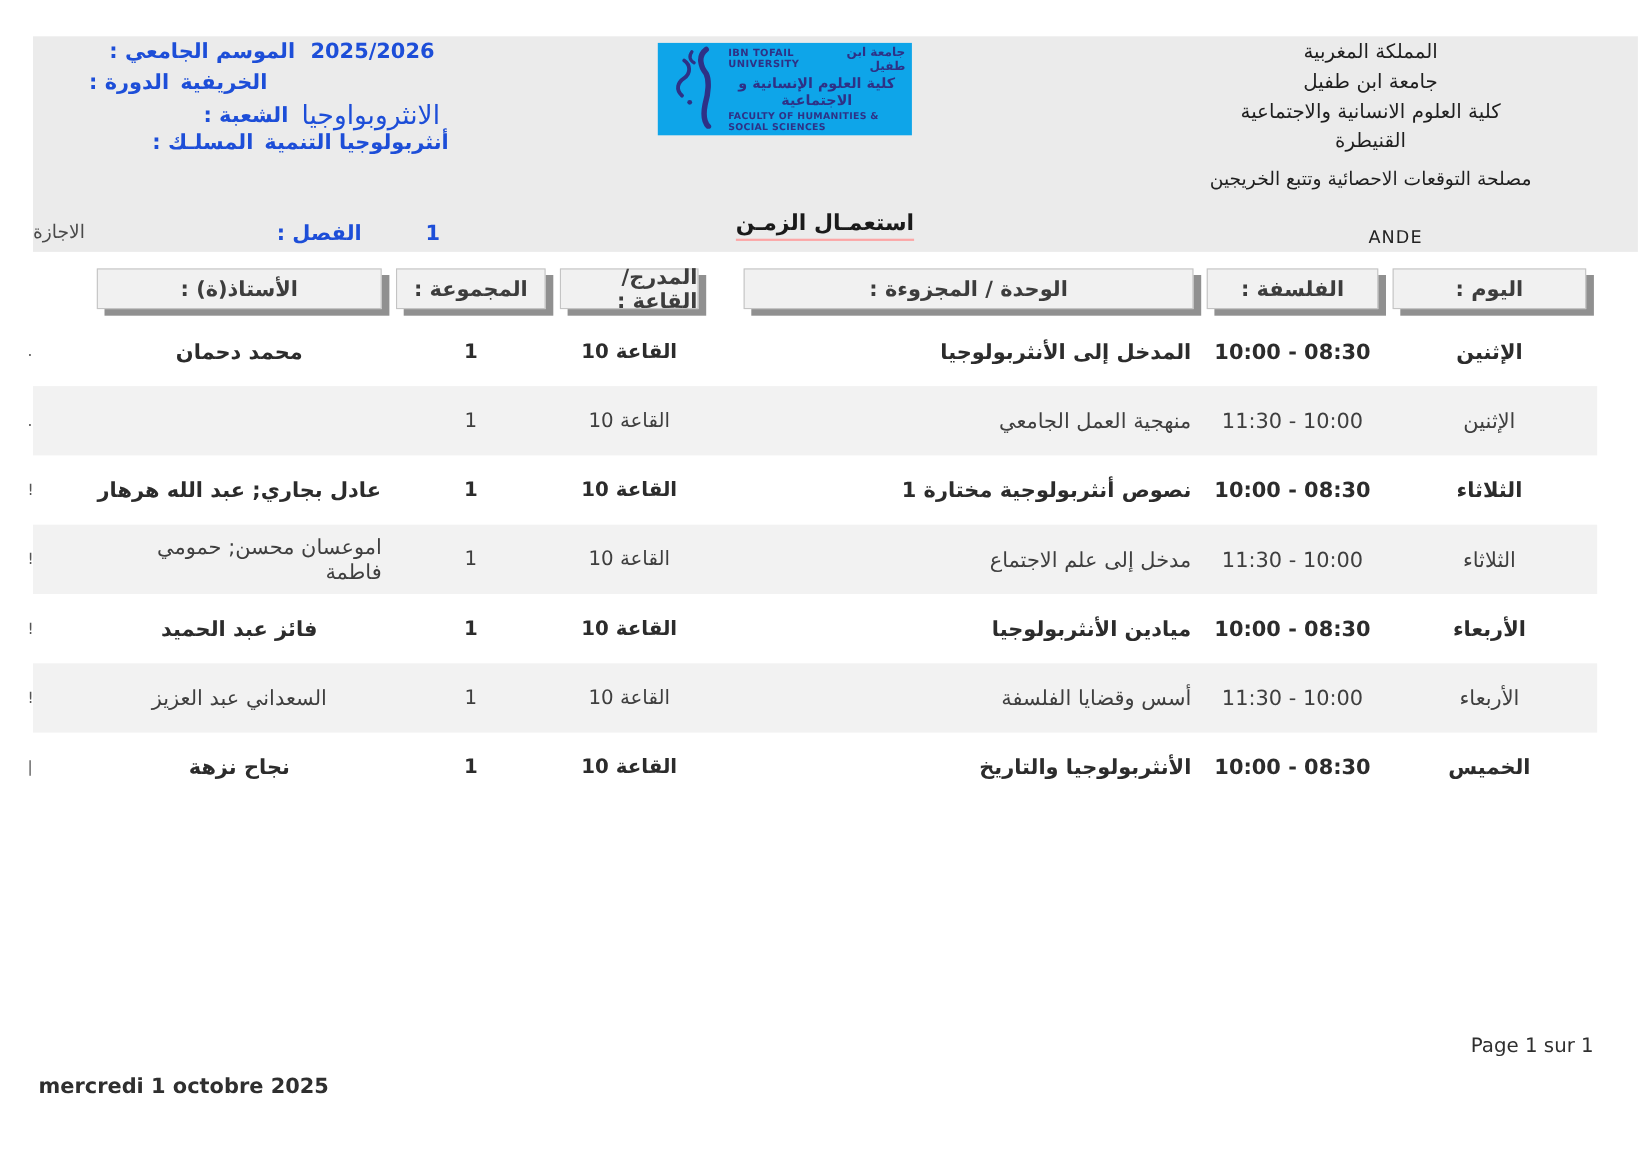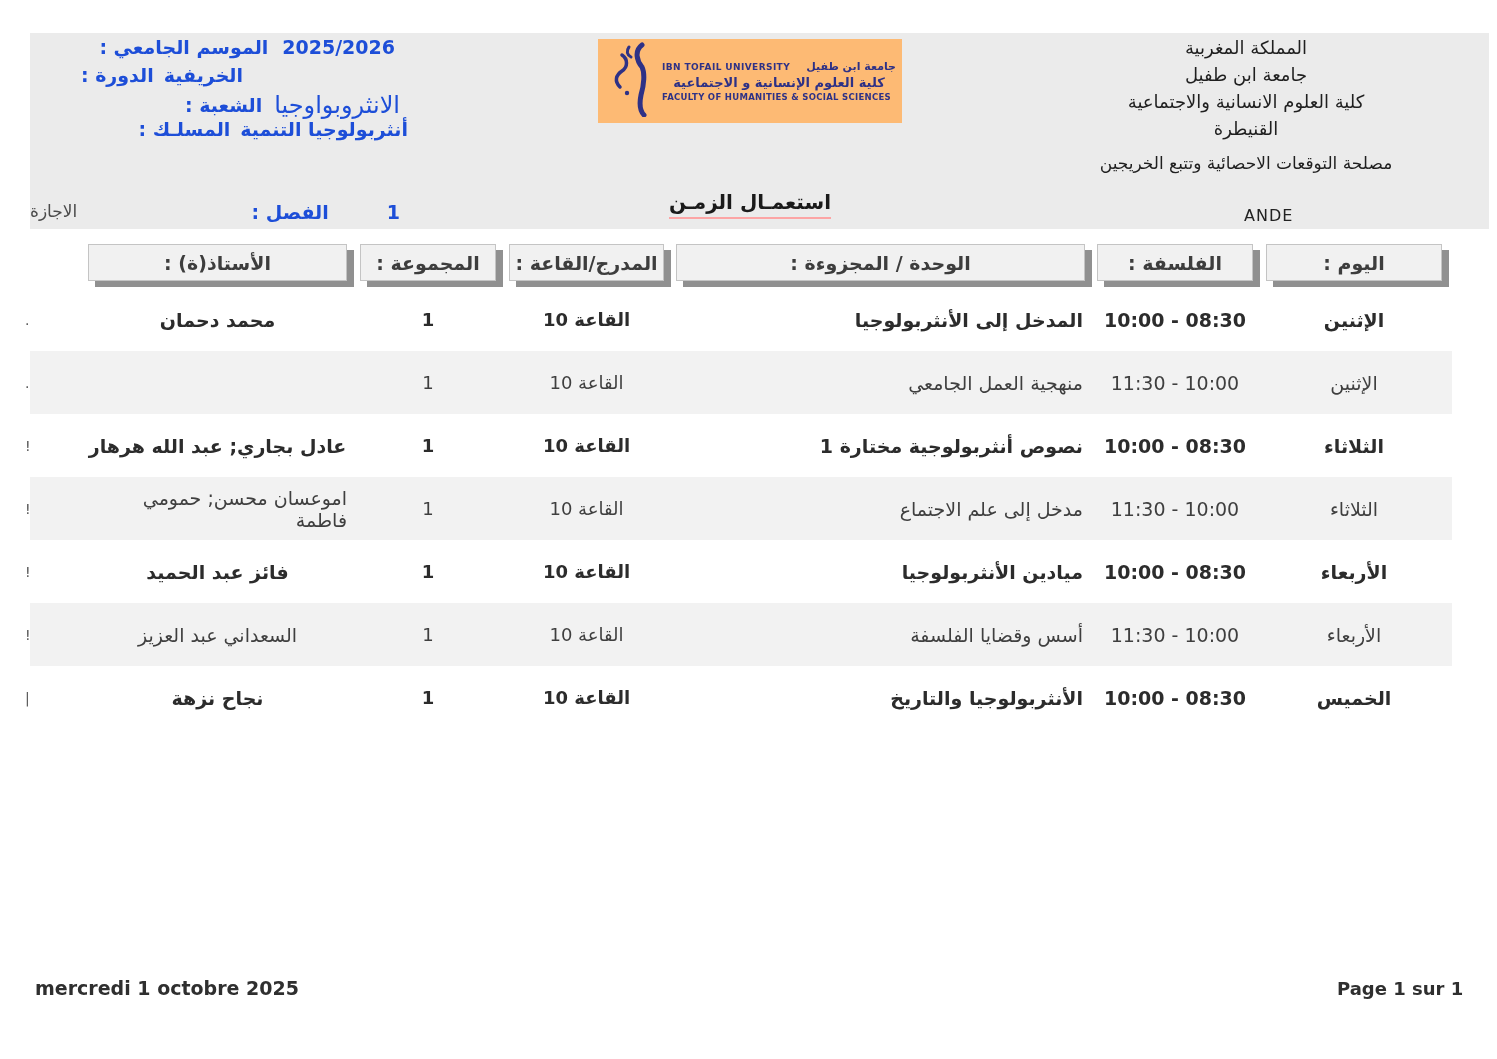--- a/index.html
+++ b/index.html
@@ -26,39 +26,39 @@
   .fld .bold { font-weight:700; }
   .f-season { right:1102px; top:36px; gap:14px; }
   .f-session { right:1254px; top:64px; gap:10px; }
   .f-branch { right:1097px; top:91px; gap:12px; }
   .f-branch .val { font-weight:400; font-size:24px; }
   .f-track { right:1089px; top:118px; gap:10px; }
   .f-sem { right:1097px; top:201px; gap:58px; }
   .degree { left:30px; top:201px; font-size:17px; color:#4a4a4a; direction:rtl; }
 
   
-  .logo-plate { left:598px; top:39px; width:304px; height:84px; background:#fdba74;
+  .logo-plate { left:598px; top:39px; width:231px; height:84px; background:#0ea5e9;
     display:flex; align-items:center; padding:4px 6px; gap:6px; }
   .logo-text { display:flex; flex-direction:column; justify-content:center; gap:2px;
     color:#2e3186; width:100%; }
   .logo-l1 { display:flex; justify-content:space-between; align-items:baseline; }
   .logo-l1 .en { font-size:9px; font-weight:700; letter-spacing:.4px; }
   .logo-l1 .ar { font-size:11px; font-weight:700; direction:rtl; }
   .logo-l2 { font-size:13px; font-weight:700; text-align:center; direction:rtl; }
   .logo-l3 { font-size:8.5px; font-weight:700; letter-spacing:.3px; text-align:left; }
 
   
   .title-wrap { left:620px; top:190px; width:260px; text-align:center; }
   .title-wrap span { display:inline-block; font-size:20px; font-weight:700; color:#1a1a1a;
     direction:rtl; border-bottom:2px solid #fca5a5; padding-bottom:3px; }
 
   
   .c-prof  { left:88px;   width:259px; }
   .c-group { left:360px;  width:136px; }
-  .c-room  { left:509px;  width:155px; }
+  .c-room  { left:509px;  width:126px; }
   .c-unit  { left:676px;  width:409px; }
   .c-time  { left:1097px; width:156px; }
   .c-day   { left:1266px; width:176px; }
 
   .th { top:244px; height:37px; background:#f1f1f1; border:1px solid #c4c4c4;
     box-shadow:7px 6px 0 #909090; display:flex; align-items:center; justify-content:center;
     font-size:19px; font-weight:700; color:#3d3d3d; direction:rtl; }
 
   .row { left:30px; width:1422px; height:63px; }
   .row.striped { background:#f2f2f2; }
@@ -66,21 +66,21 @@
     justify-content:center; font-size:19px; color:#3f3f3f; direction:rtl; }
   .cell.unit { justify-content:flex-start; padding-right:2px; } 
   .cell.time { direction:ltr; font-size:19px; }
   .cell.room, .cell.group { font-size:18px; }
   .row.emph .cell { font-weight:700; color:#2c2c2c; }
   .edge-mark { position:absolute; top:0; left:-5px; width:14px; height:63px;
     display:flex; align-items:center; font-size:14px; color:#555; }
 
   
   .footer-date { left:35px; top:977px; font-size:19px; font-weight:600; color:#2f2f2f; }
-  .footer-page { left:1337px; top:978px; font-size:18px; font-weight:700; color:#2f2f2f; }
+  .footer-page { left:1337px; top:940px; font-size:18px; font-weight:400; color:#2f2f2f; }
 </style>
 </head>
 <body>
 
 <div id="page">
 
   <div class="abs band"></div>
 
   <div class="abs inst-block">
     <div>المملكة المغربية</div>

